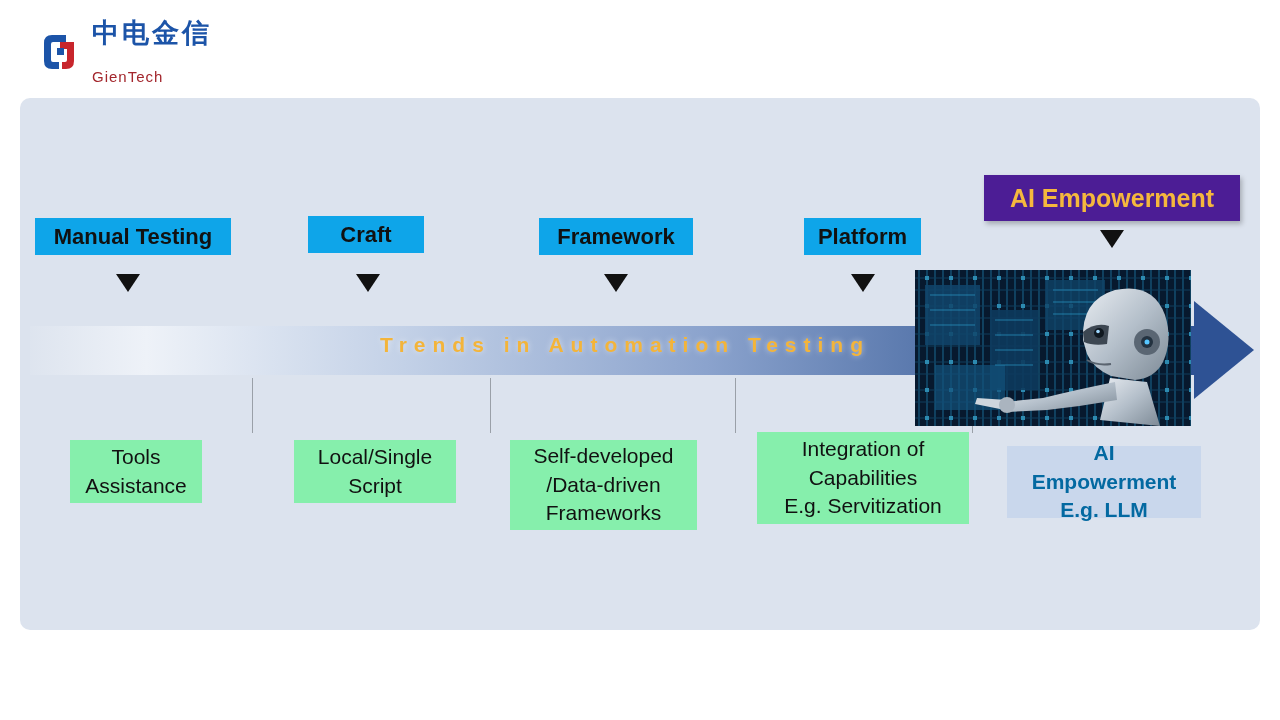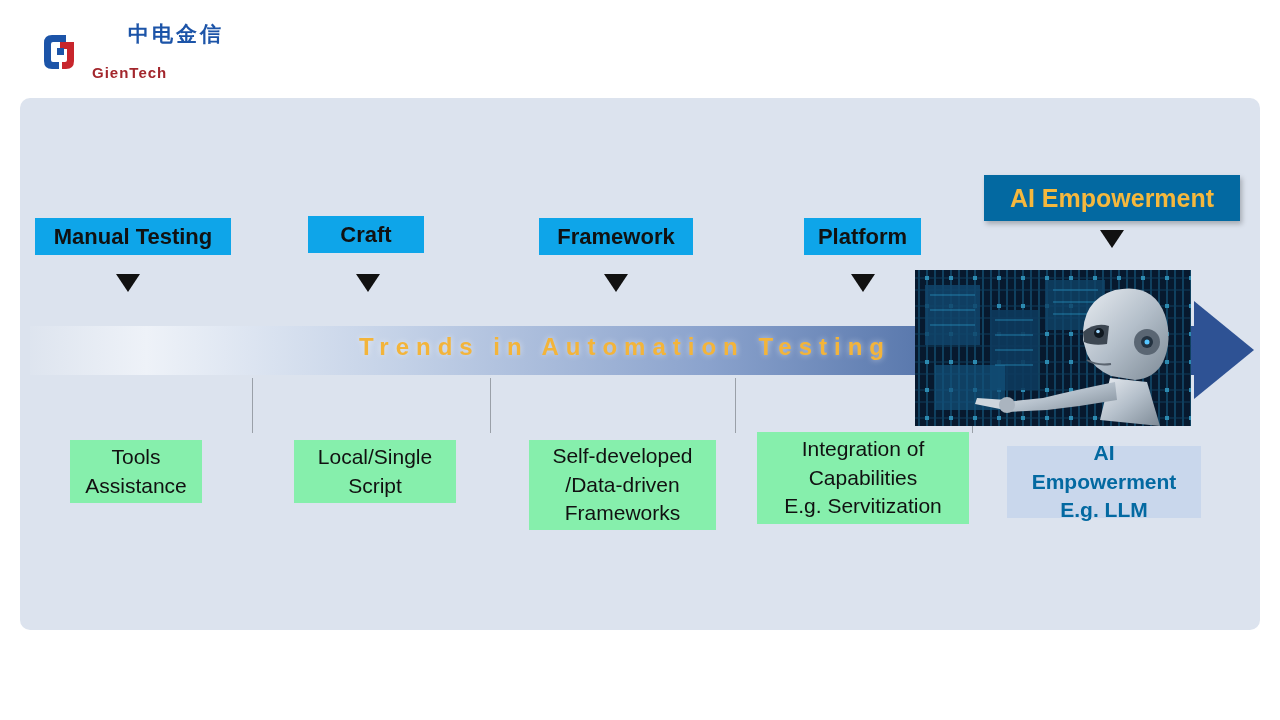--- a/index.html
+++ b/index.html
@@ -5,38 +5,38 @@
   * { margin: 0; padding: 0; box-sizing: border-box; }
   html, body { width: 1280px; height: 720px; background: #ffffff; overflow: hidden; }
   body { font-family: "Liberation Sans", sans-serif; position: relative; }
 
   .abs { position: absolute; }
 
   
   .logo { left: 36px; top: 22px; width: 220px; height: 60px; display: flex; align-items: center; gap: 10px; }
   .logo-icon { width: 46px; height: 46px; flex: 0 0 46px; }
   .logo-text { display: flex; flex-direction: column; line-height: 1.1; }
-  .brand-cn { color: #1c54a8; font-size: 21px; font-weight: bold; letter-spacing: 3px; margin-left: 36px; }
-  .brand-en { color: #a3262c; font-size: 15px; font-weight: bold; letter-spacing: 1px; margin-top: 20px; }
+  .brand-cn { color: #1c54a8; font-size: 27px; font-weight: bold; letter-spacing: 3px; }
+  .brand-en { color: #a3262c; font-size: 15px; font-weight: normal; letter-spacing: 1px; margin-top: 20px; }
 
   
   .panel { left: 20px; top: 98px; width: 1240px; height: 532px; background: #dce3ee; border-radius: 10px; }
 
   
   .stage-label {
     background: #0ea5e9; color: #111111; font-weight: bold; font-size: 22px;
     display: flex; align-items: center; justify-content: center; text-align: center;
   }
   .stage-label.s1 { left: 35px;  top: 218px; width: 196px; height: 37px; }
   .stage-label.s2 { left: 308px; top: 216px; width: 116px; height: 37px; }
   .stage-label.s3 { left: 539px; top: 218px; width: 154px; height: 37px; }
   .stage-label.s4 { left: 804px; top: 218px; width: 117px; height: 37px; }
   .stage-label.s5 {
     left: 984px; top: 175px; width: 256px; height: 46px;
-    background: #0369a1; color: #f5b83d; font-size: 25px;
+    background: #4c1d95; color: #f5b83d; font-size: 25px;
     box-shadow: 2px 3px 5px rgba(0,0,0,0.25);
   }
 
   
   .down-tri {
     width: 0; height: 0;
     border-left: 12px solid transparent; border-right: 12px solid transparent;
     border-top: 18px solid #111111;
   }
   .t1 { left: 116px;  top: 274px; }
@@ -52,41 +52,41 @@
       rgba(255,255,255,0.05) 0%, #eef2f8 10%, #c3d1e7 32%,
       #8ba3cd 58%, #4a6ba3 82%, #2e5294 100%);
   }
   .arrow-head {
     left: 1194px; top: 301px; width: 0; height: 0;
     border-top: 49px solid transparent; border-bottom: 49px solid transparent;
     border-left: 60px solid #2e5294; z-index: 1;
   }
   .arrow-title {
     left: 30px; top: 333px; width: 1190px; text-align: center;
-    color: #f3b43a; font-size: 24px; font-weight: bold; letter-spacing: 7px;
+    color: #f3b43a; font-size: 21px; font-weight: bold; letter-spacing: 7px;
     text-shadow: 0 0 6px rgba(255,255,255,0.55);
     z-index: 1;
   }
 
   
   .robot-wrap { left: 915px; top: 270px; width: 276px; height: 156px; z-index: 2; }
 
   
   .divider { width: 0; top: 378px; height: 55px; border-left: 1px solid #9aa0a8; }
   .dv1 { left: 252px; } .dv2 { left: 490px; } .dv3 { left: 735px; } .dv4 { left: 972px; }
 
   
   .desc-box {
     background: #86efac; color: #111111; font-size: 21px; line-height: 1.38;
     display: flex; align-items: center; justify-content: center;
     text-align: center; white-space: pre-line;
   }
   .d1 { left: 70px;   top: 440px; width: 132px; height: 63px; }
   .d2 { left: 294px;  top: 440px; width: 162px; height: 63px; }
-  .d3 { left: 529px;  top: 440px; width: 187px; height: 90px; }
+  .d3 { left: 510px;  top: 440px; width: 187px; height: 90px; }
   .d4 { left: 757px;  top: 432px; width: 212px; height: 92px; }
   .d5 { left: 1007px; top: 446px; width: 194px; height: 72px;
         background: #c9d7ec; color: #0369a1; font-weight: bold; }
 </style>
 </head>
 <body>
 
 <div class="abs logo">
   <svg class="logo-icon" viewBox="0 0 46 46">
     <path d="M8 14 Q8 6 16 6 L30 6 L30 13 L17 13 Q15 13 15 15 L15 31 Q15 33 17 33 L23 33 L23 40 L16 40 Q8 40 8 32 Z" fill="#1c54a8"></path>

